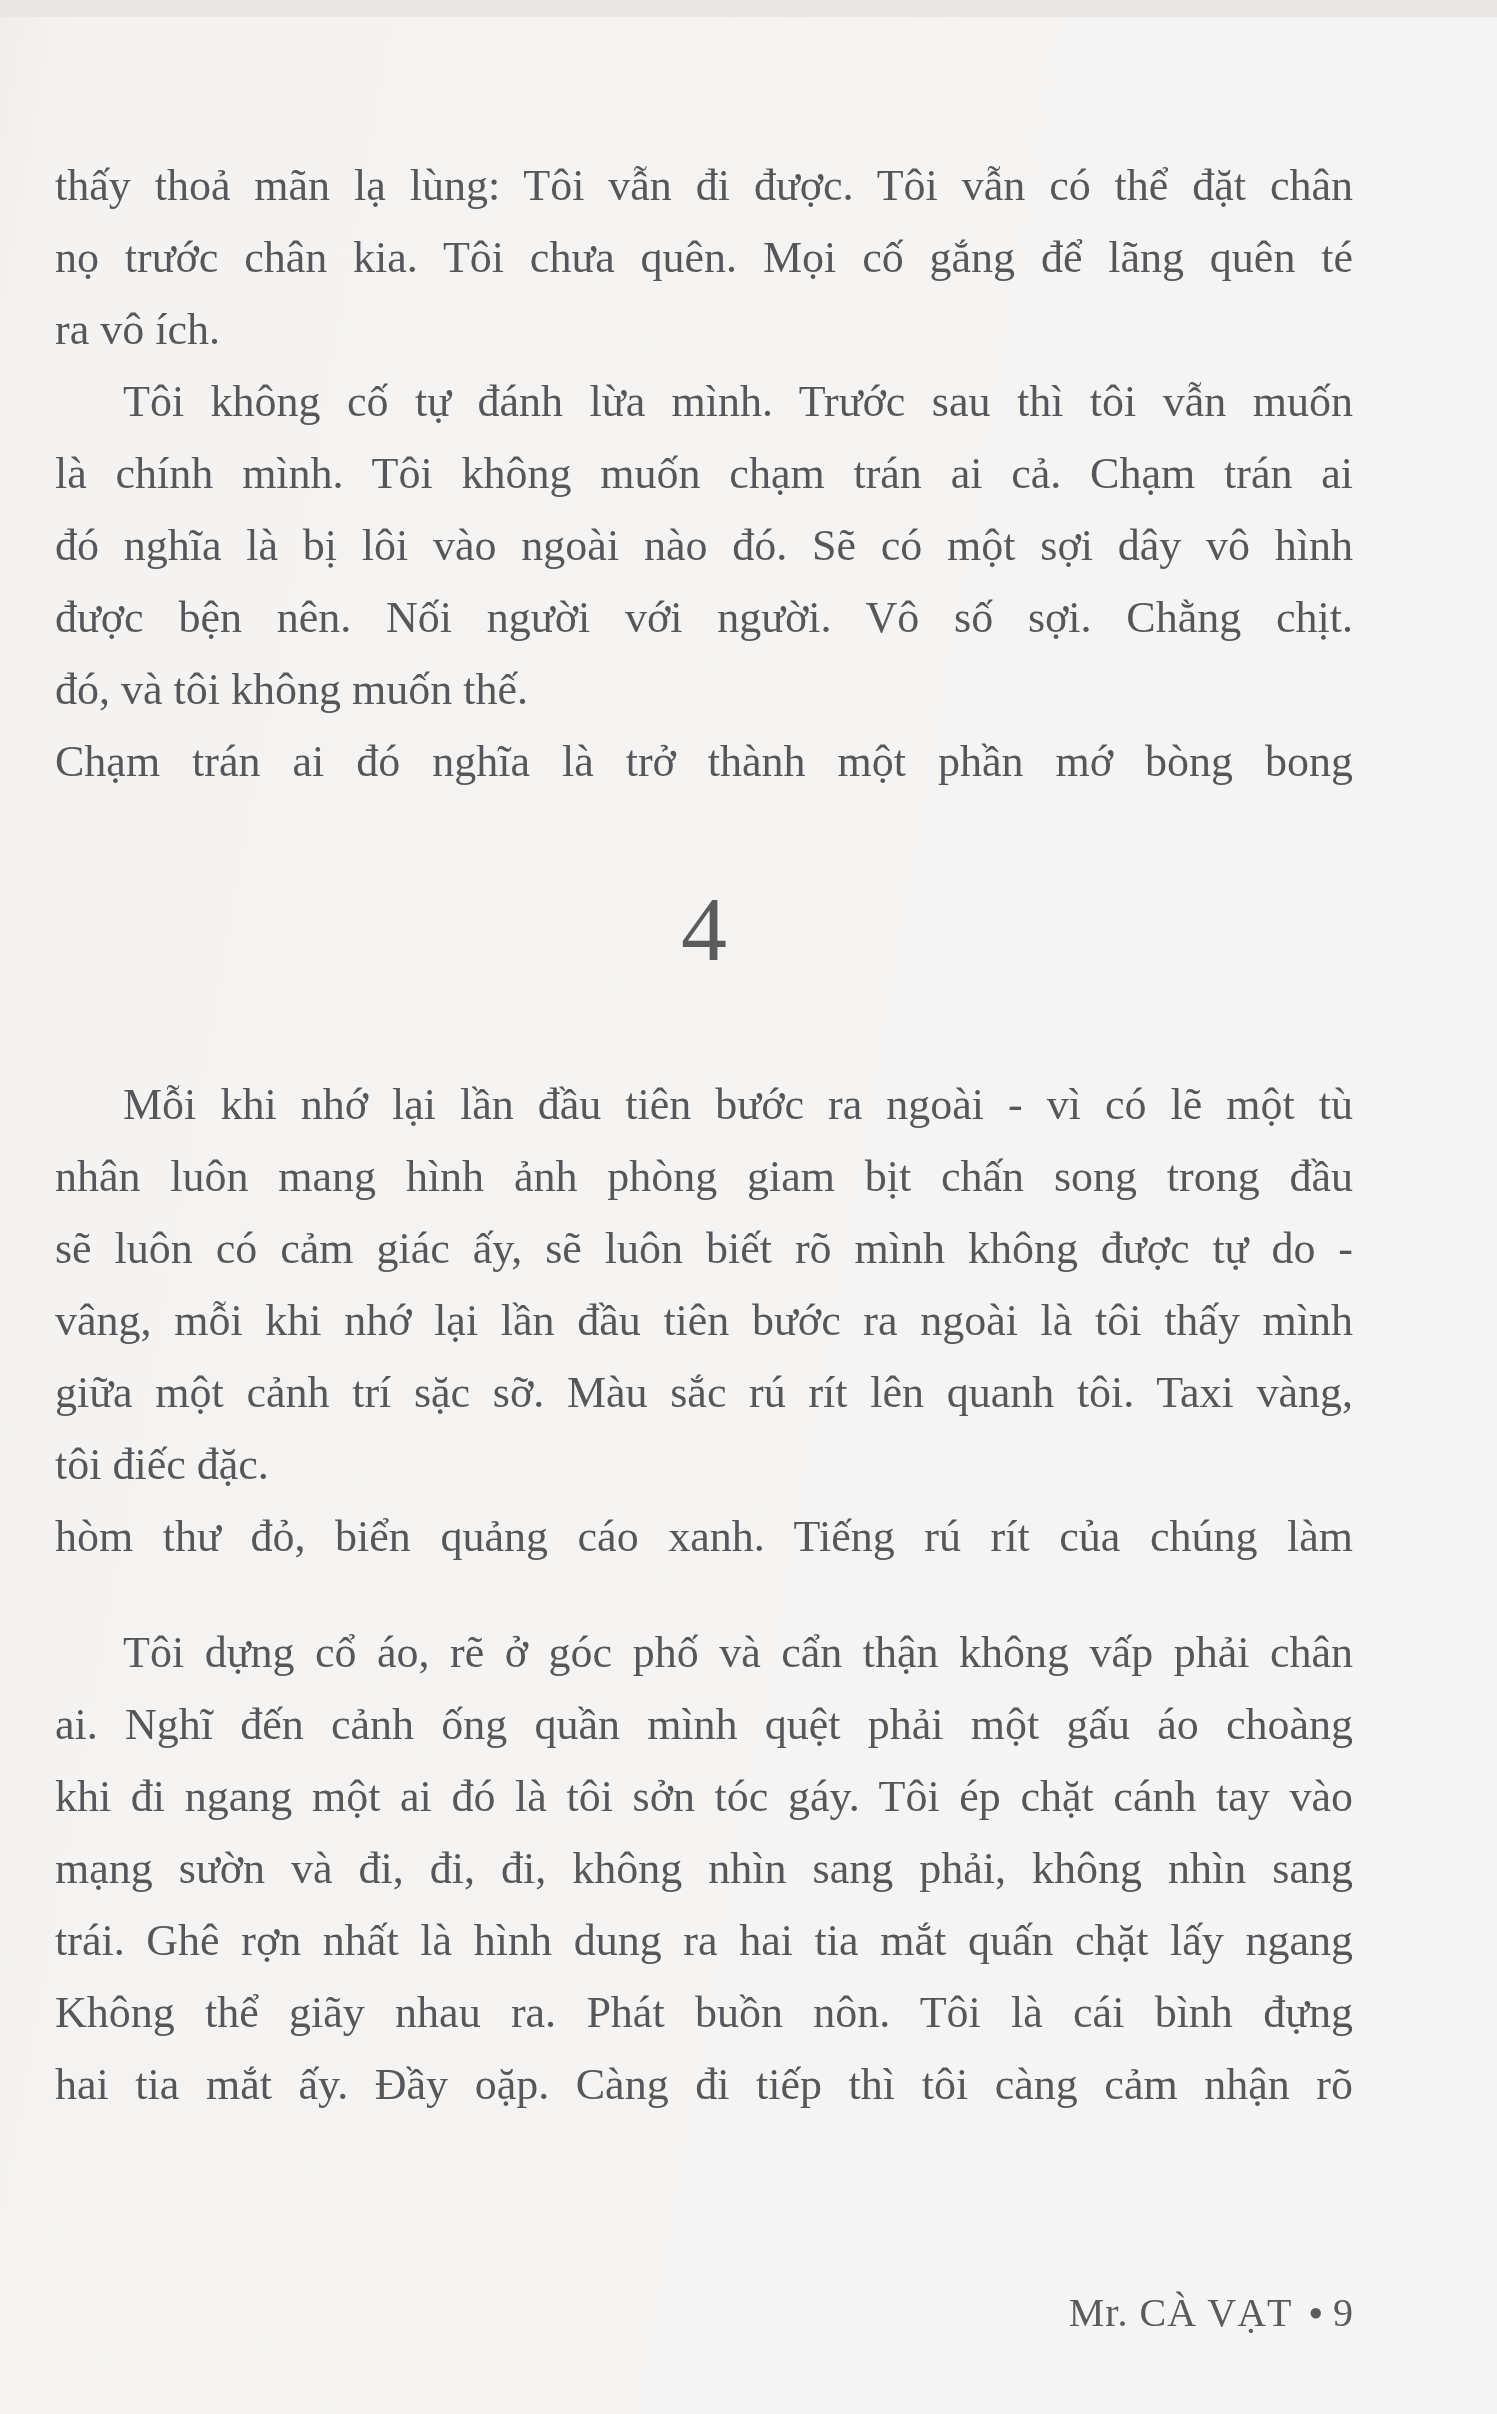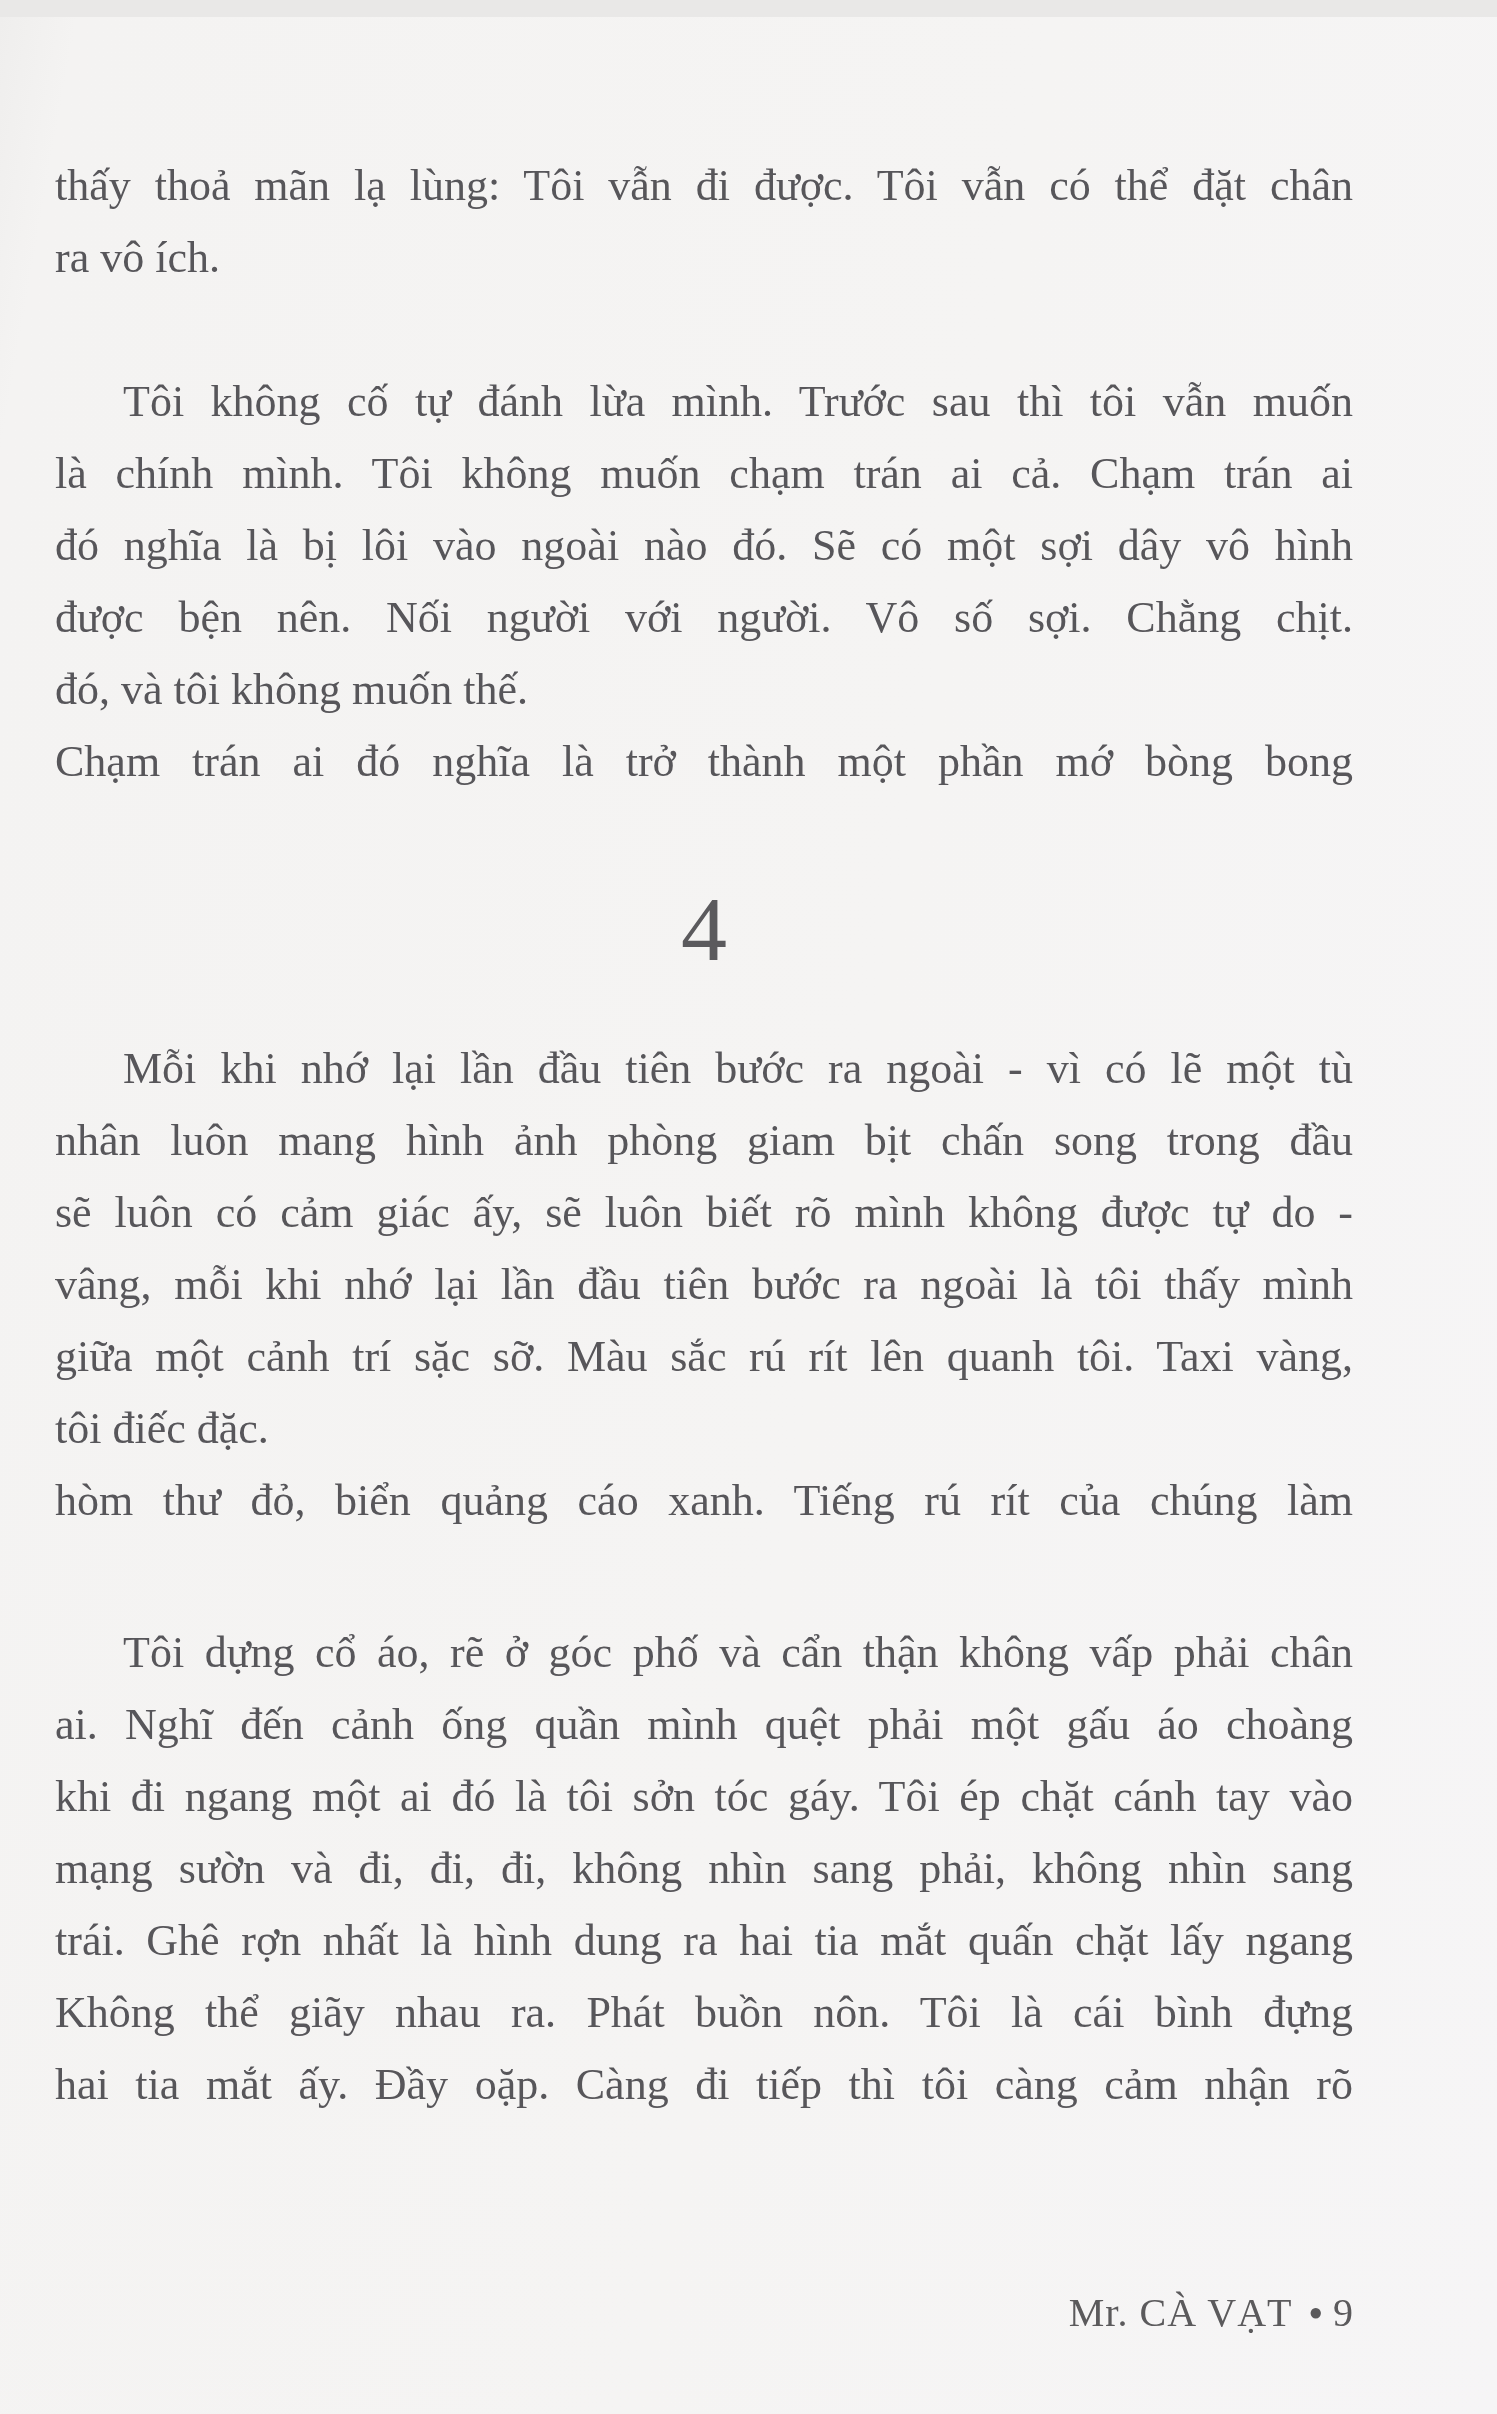--- a/index.html
+++ b/index.html
@@ -72,35 +72,36 @@
     letter-spacing: 0;
   }
 </style>
 </head>
 <body>
 
 <div class="page">
 
   <div class="para" style="top:133px">
     <div class="ln">thấy thoả mãn lạ lùng: Tôi vẫn đi được. Tôi vẫn có thể đặt chân</div>
+    <div class="ln">nọ trước chân kia. Tôi chưa quên. Mọi cố gắng để lãng quên té</div>
     <div class="ln last">ra vô ích.</div>
   </div>
 
   <div class="para" style="top:349px">
     <div class="ln ind">Tôi không cố tự đánh lừa mình. Trước sau thì tôi vẫn muốn</div>
     <div class="ln">là chính mình. Tôi không muốn chạm trán ai cả. Chạm trán ai</div>
     <div class="ln">đó nghĩa là bị lôi vào ngoài nào đó. Sẽ có một sợi dây vô hình</div>
     <div class="ln">được bện nên. Nối người với người. Vô số sợi. Chằng chịt.</div>
     <div class="ln last">đó, và tôi không muốn thế.</div>
     <div class="ln">Chạm trán ai đó nghĩa là trở thành một phần mớ bòng bong</div>
   </div>
 
   <div class="chapter-num">4</div>
 
-  <div class="para" style="top:1016px">
+  <div class="para" style="top:1052px">
     <div class="ln ind">Mỗi khi nhớ lại lần đầu tiên bước ra ngoài - vì có lẽ một tù</div>
     <div class="ln">nhân luôn mang hình ảnh phòng giam bịt chấn song trong đầu</div>
     <div class="ln">sẽ luôn có cảm giác ấy, sẽ luôn biết rõ mình không được tự do -</div>
     <div class="ln">vâng, mỗi khi nhớ lại lần đầu tiên bước ra ngoài là tôi thấy mình</div>
     <div class="ln">giữa một cảnh trí sặc sỡ. Màu sắc rú rít lên quanh tôi. Taxi vàng,</div>
     <div class="ln last">tôi điếc đặc.</div>
     <div class="ln">hòm thư đỏ, biển quảng cáo xanh. Tiếng rú rít của chúng làm</div>
   </div>
 
   <div class="para" style="top:1600px">

